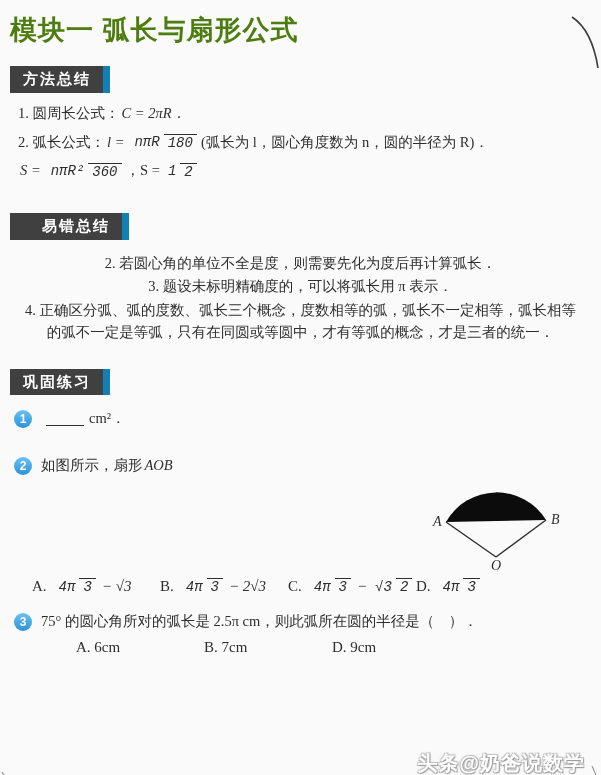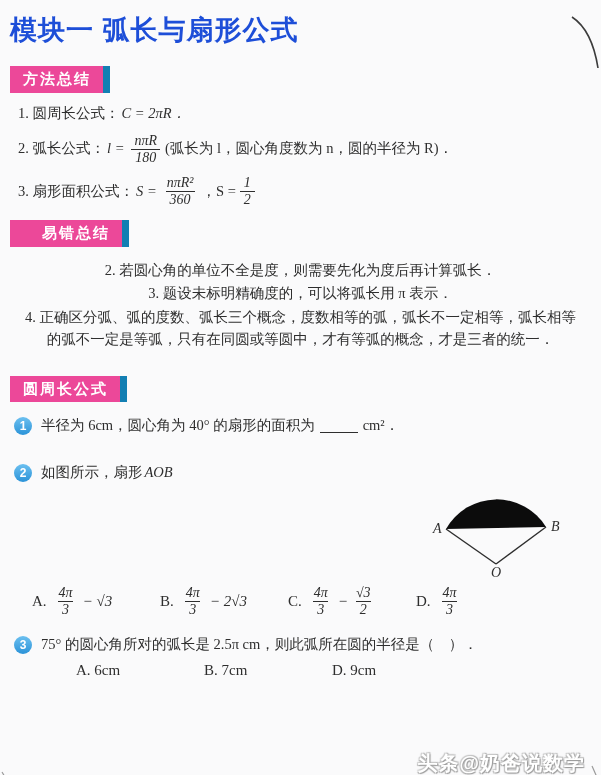--- a/index.html
+++ b/index.html
@@ -12,51 +12,51 @@
     overflow:hidden;
   }
   .page{width:601px;height:775px;position:relative;}
 
   
   .page-title{
     margin:14px 0 0 10px;
     font-family:"Liberation Sans", sans-serif;
     font-size:27px;
     font-weight:800;
-    color:#1d4ed8;
+    color:#4d7c0f;
     letter-spacing:1px;
     line-height:1.2;
   }
 
   
   .badge{
     display:inline-block;
     margin:20px 0 0 10px;
-    background:#ec4899;
+    background:#404040;
     border-right:7px solid #137fb3;
     color:#ffffff;
     font-family:"Liberation Sans", sans-serif;
     font-weight:bold;
     font-size:15px;
     letter-spacing:2px;
     padding:5px 12px 5px 13px;
     line-height:1.1;
   }
-  .badge.b2{margin-top:4px;padding-left:32px;}
+  .badge.b2{margin-top:24px;padding-left:32px;}
   .badge.b3{margin-top:24px;}
 
   
   .content{font-size:14.5px;text-align:center;}
   .formula-list{margin:10px 0 0 18px;}
   .fline{margin-bottom:7px;display:flex;align-items:center;flex-wrap:nowrap;white-space:nowrap;line-height:1.5;}
   .math{font-family:"Liberation Serif", serif;font-style:italic;margin:0 2px;}
   .frac{
-    display:inline-flex;flex-direction:column;align-items:center;
+    display:inline-flex;flex-direction:row;align-items:center;
     vertical-align:middle;margin:1px 4px;line-height:1.15;
-    font-family:Liberation Serif, serif;font-style:italic;font-size:14px;
+    font-family:Liberation Mono, monospace;font-style:italic;font-size:14px;
   }
   .frac .fnum{padding:0 4px;}
   .frac .fden{border-top:1.3px solid #2e2e2e;padding:0 4px;}
 
   .error-list{margin:12px 18px 0 18px;max-width:568px;}
   .eline{line-height:22.5px;margin-bottom:1px;}
 
   
   .q-row{margin:14px 0 0 14px;display:flex;align-items:center;}
   .q-row.q2{margin-top:28px;}
@@ -116,21 +116,20 @@
     <div class="fline">
       <span>2. 弧长公式：</span>
       <span class="math">l =</span>
       <span class="frac">
         <span class="fnum">nπR</span>
         <span class="fden">180</span>
       </span>
       <span>(弧长为 l，圆心角度数为 n，圆的半径为 R)．</span>
     </div>
     <div class="fline">
-      <span>3. 扇形面积公式：</span>
       <span class="math">S =</span>
       <span class="frac">
         <span class="fnum">nπR²</span>
         <span class="fden">360</span>
       </span>
       <span>，S =</span>
       <span class="frac">
         <span class="fnum">1</span>
         <span class="fden">2</span>
       </span>
@@ -140,26 +139,25 @@
   
   <div class="badge b2">易错总结</div>
 
   <div class="error-list content">
     <div class="eline">2. 若圆心角的单位不全是度，则需要先化为度后再计算弧长．</div>
     <div class="eline">3. 题设未标明精确度的，可以将弧长用 π 表示．</div>
     <div class="eline">4. 正确区分弧、弧的度数、弧长三个概念，度数相等的弧，弧长不一定相等，弧长相等的弧不一定是等弧，只有在同圆或等圆中，才有等弧的概念，才是三者的统一．</div>
   </div>
 
   
-  <div class="badge b3">圆周长公式</div>
+  <div class="badge b3">巩固练习</div>
 
   
   <div class="q-row content">
     <span class="qnum">1</span>
-    <span>半径为 6cm，圆心角为 40° 的扇形的面积为</span>
     <span class="blank"></span>
     <span>cm²．</span>
   </div>
 
   
   <div class="q-row q2 content">
     <span class="qnum">2</span>
     <span>如图所示，扇形 </span>
     <span class="math">AOB</span>
   </div>

